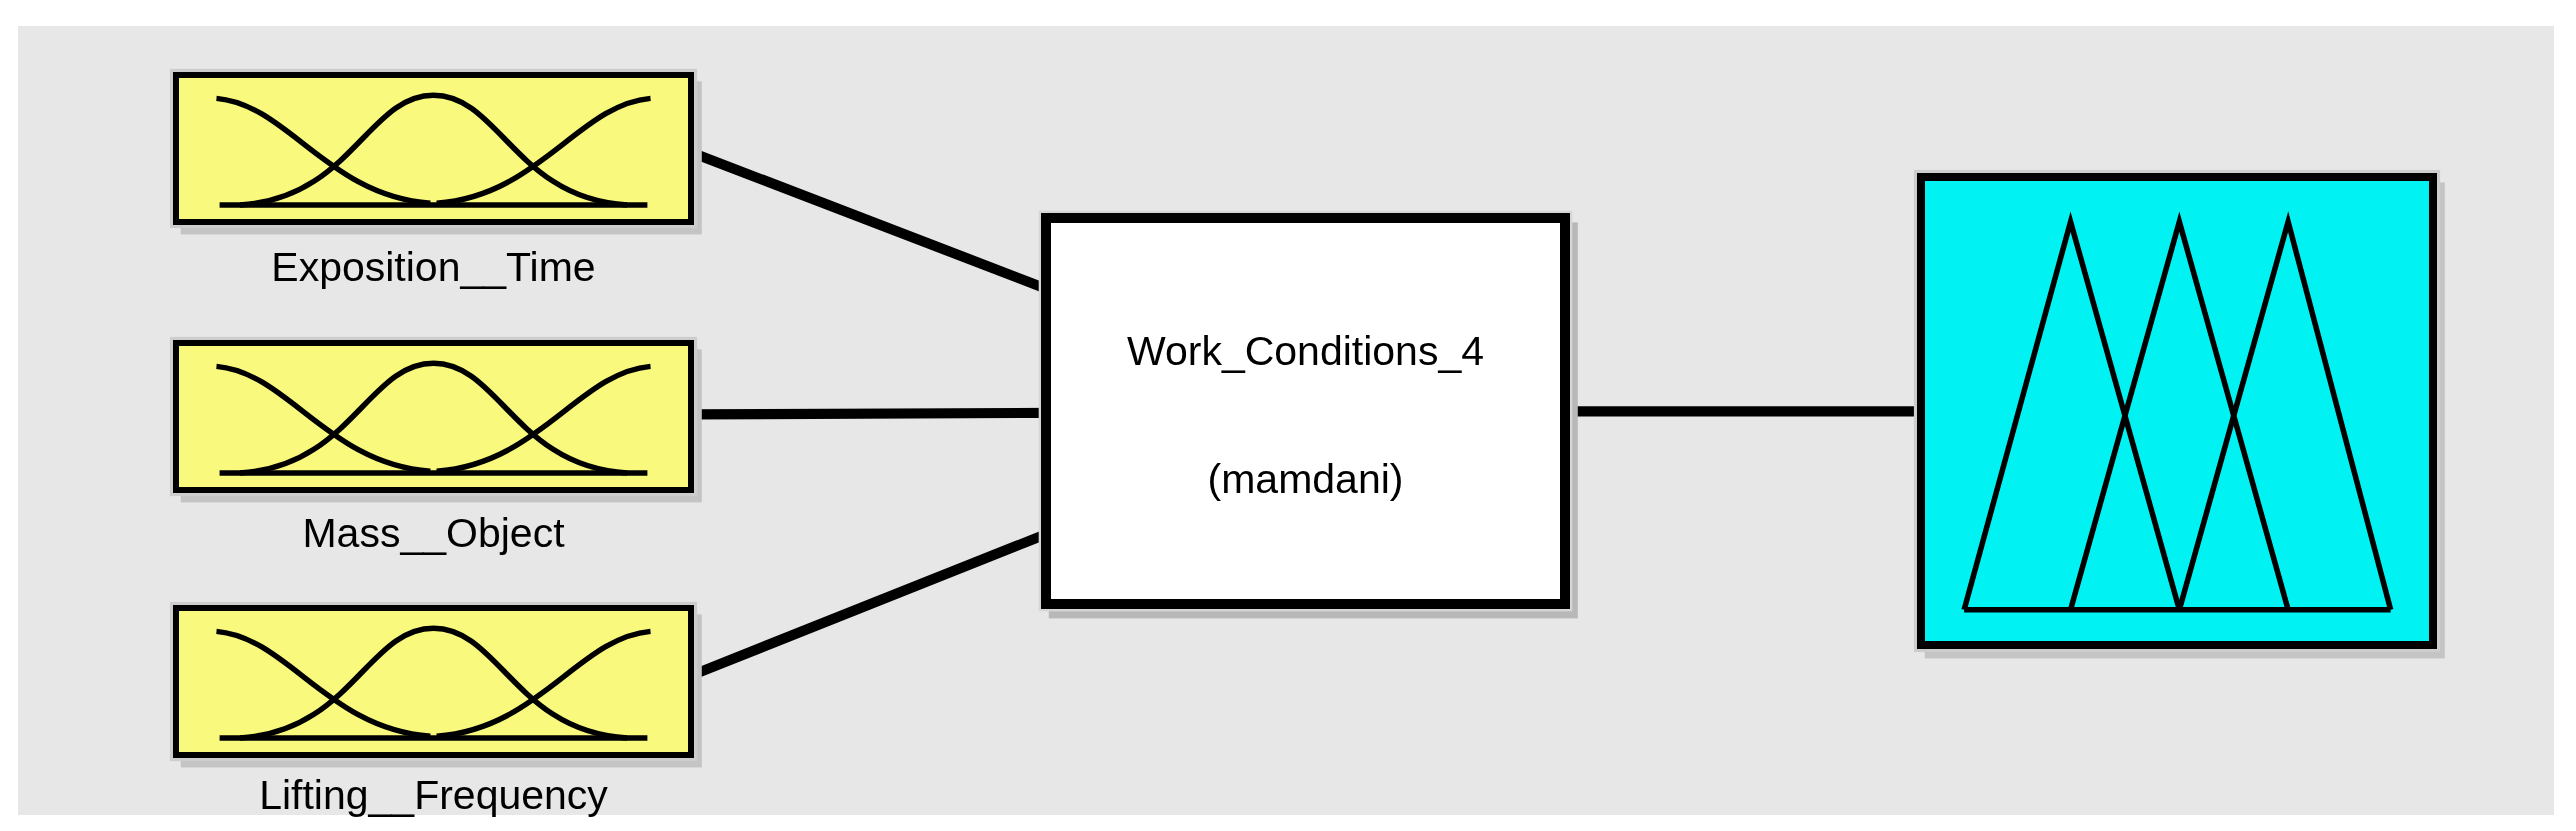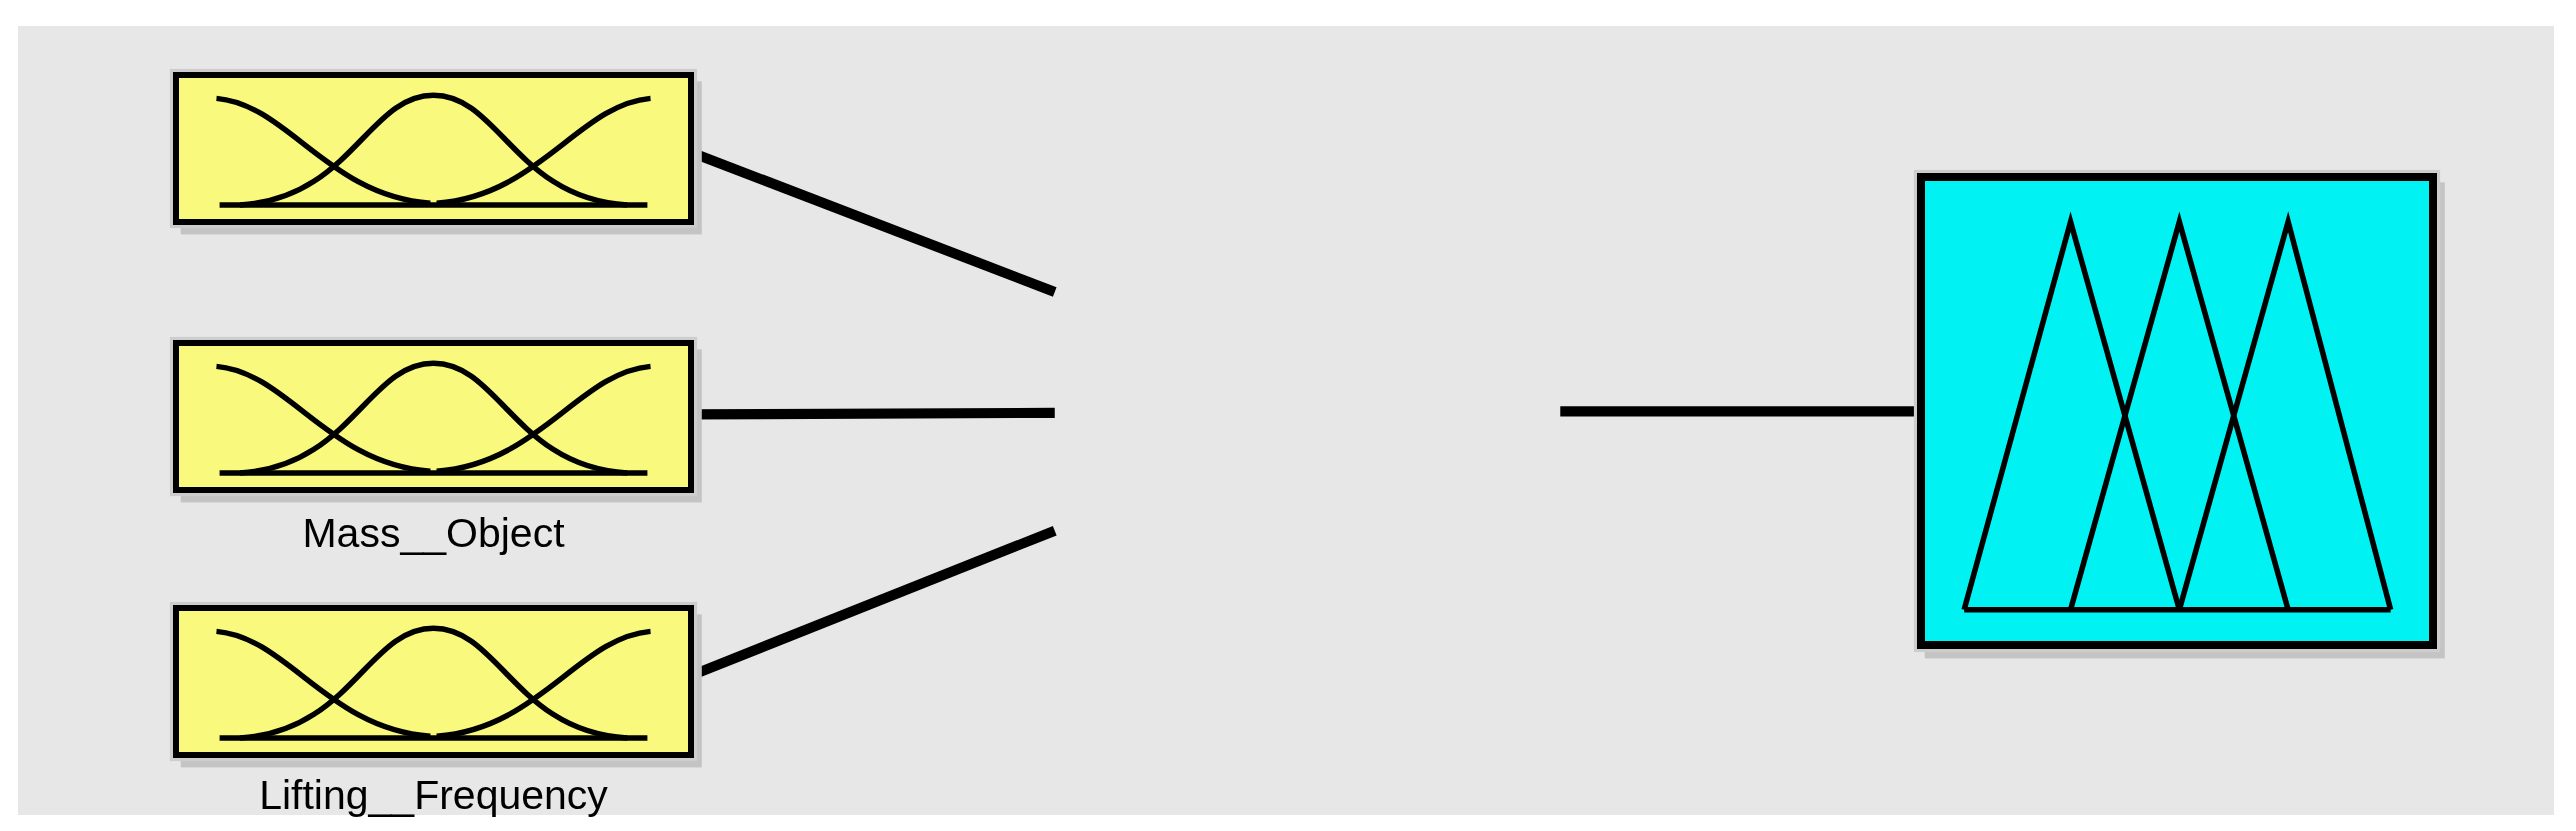--- a/index.html
+++ b/index.html
@@ -121,23 +121,28 @@
 
   <div class="block input-block pos-3">
     <svg class="mf-svg" viewBox="0 0 652 180" preserveAspectRatio="none" xmlns="http://www.w3.org/2000/svg">
       <path d="M 52 162 L 600 162" fill="none" stroke="#000000" stroke-width="7"></path>
       <path d="M 78 162 C 220 154 242 22 326 22 C 410 22 432 154 574 162" fill="none" stroke="#000000" stroke-width="7"></path>
       <path d="M 48 26 C 140 34 190 150 322 160" fill="none" stroke="#000000" stroke-width="7"></path>
       <path d="M 330 160 C 462 150 512 34 604 26" fill="none" stroke="#000000" stroke-width="7"></path>
     </svg>
   </div>
 
+  <div class="diagram-label under-inputs label-1">Exposition__Time</div>
   <div class="diagram-label under-inputs label-2">Mass__Object</div>
   <div class="diagram-label under-inputs label-3">Lifting__Frequency</div>
 
+  <div class="block process-block">
+    <div class="process-text process-name">Work_Conditions_4</div>
+    <div class="process-text process-type">(mamdani)</div>
+  </div>
 
   <div class="block output-block">
     <svg class="mf-svg" viewBox="0 0 644 588" preserveAspectRatio="none" xmlns="http://www.w3.org/2000/svg">
       <path d="M 50 548 L 595 548" fill="none" stroke="#000000" stroke-width="7"></path>
       <path d="M 50 548 L 186 52 L 325 548" fill="none" stroke="#000000" stroke-width="7"></path>
       <path d="M 186 548 L 325 52 L 464 548" fill="none" stroke="#000000" stroke-width="7"></path>
       <path d="M 325 548 L 464 52 L 595 548" fill="none" stroke="#000000" stroke-width="7"></path>
     </svg>
   </div>
 

